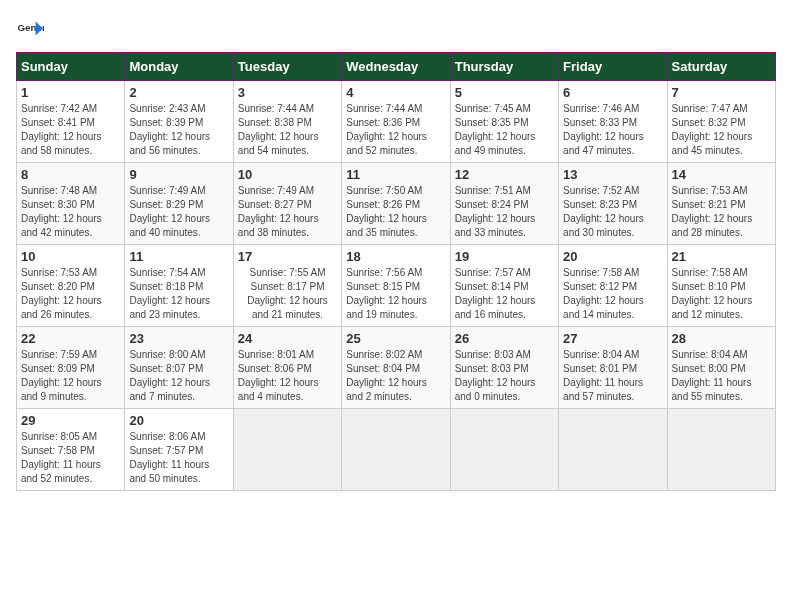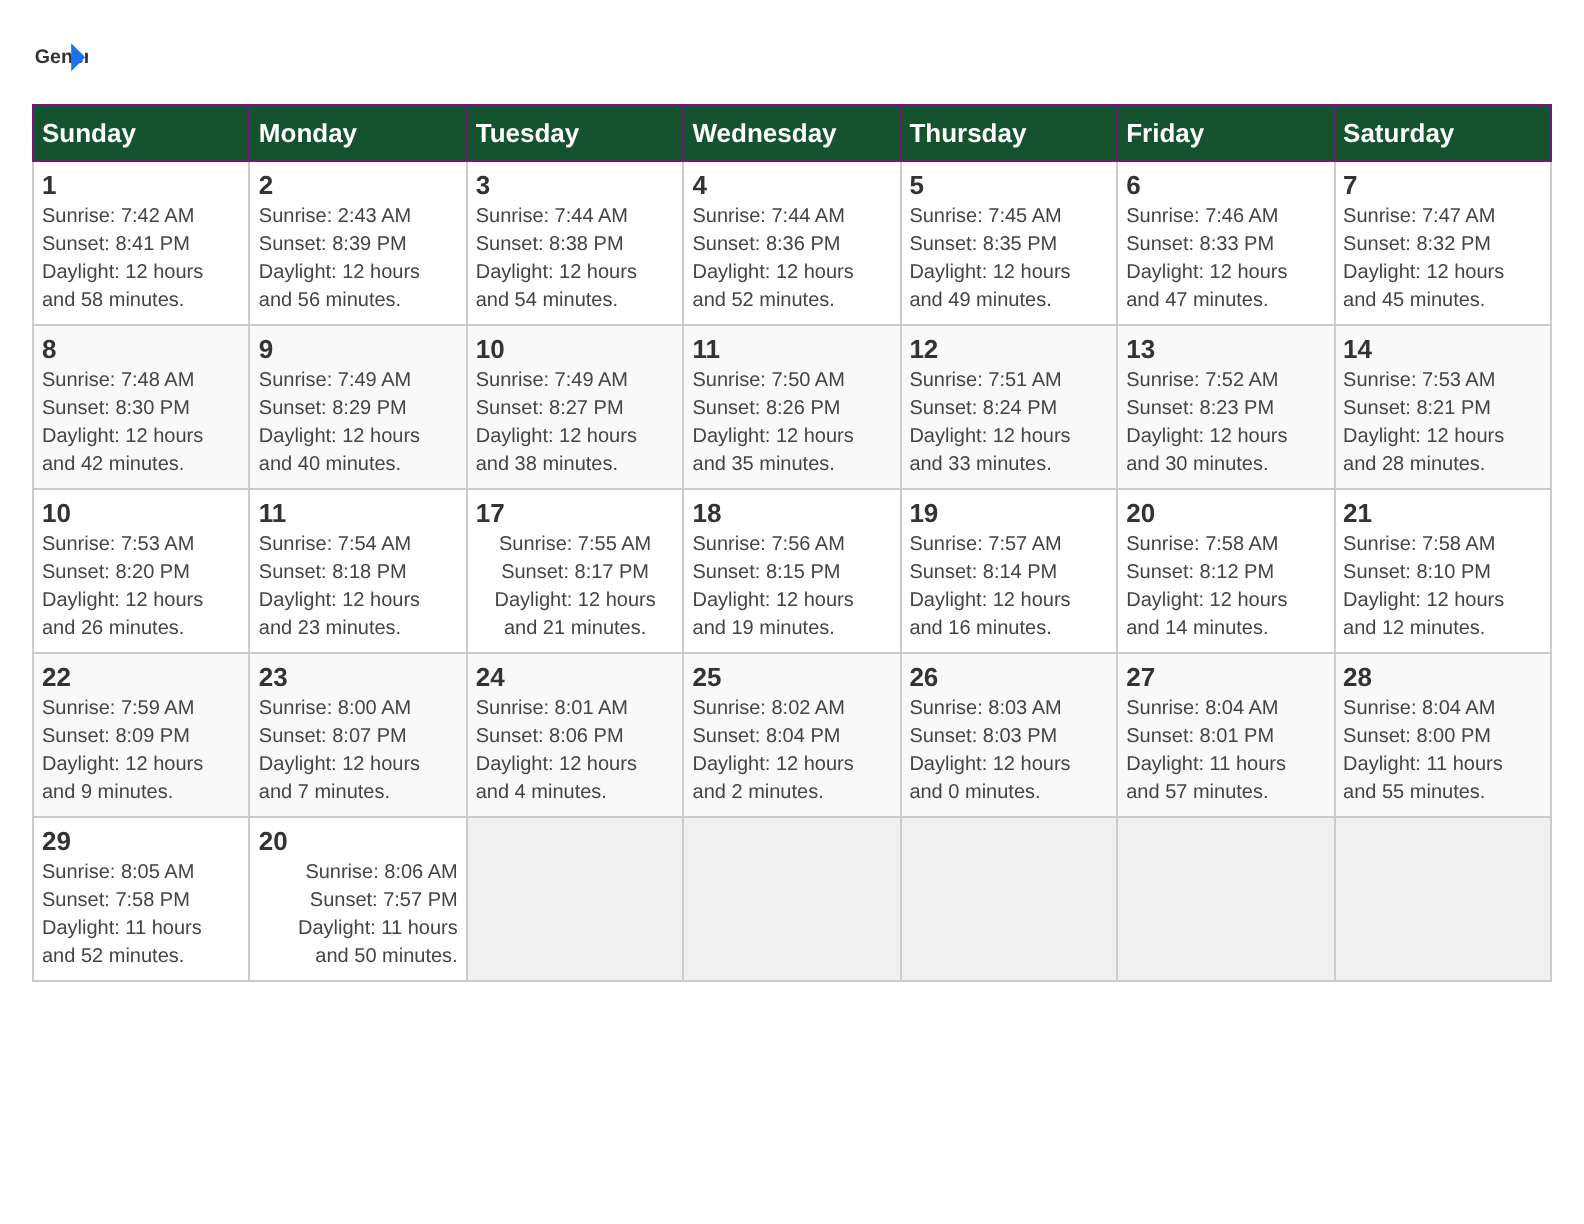--- a/index.html
+++ b/index.html
@@ -320,21 +320,21 @@
       <tr>
         <td>
           <span class="day-number">29</span>
           <div class="day-info" style="white-space: pre-line;">Sunrise: 8:05 AM
 Sunset: 7:58 PM
 Daylight: 11 hours
 and 52 minutes.</div>
         </td>
         <td>
           <span class="day-number">20</span>
-          <div class="day-info" style="white-space: pre-line; text-align: right;">Sunrise: 8:06 AM
+          <div class="day-info" style="white-space: pre-line;">Sunrise: 8:06 AM
 Sunset: 7:57 PM
 Daylight: 11 hours
 and 50 minutes.</div>
         </td>
         <td class="empty-cell"></td>
         <td class="empty-cell"></td>
         <td class="empty-cell"></td>
         <td class="empty-cell"></td>
         <td class="empty-cell"></td>
       </tr>

